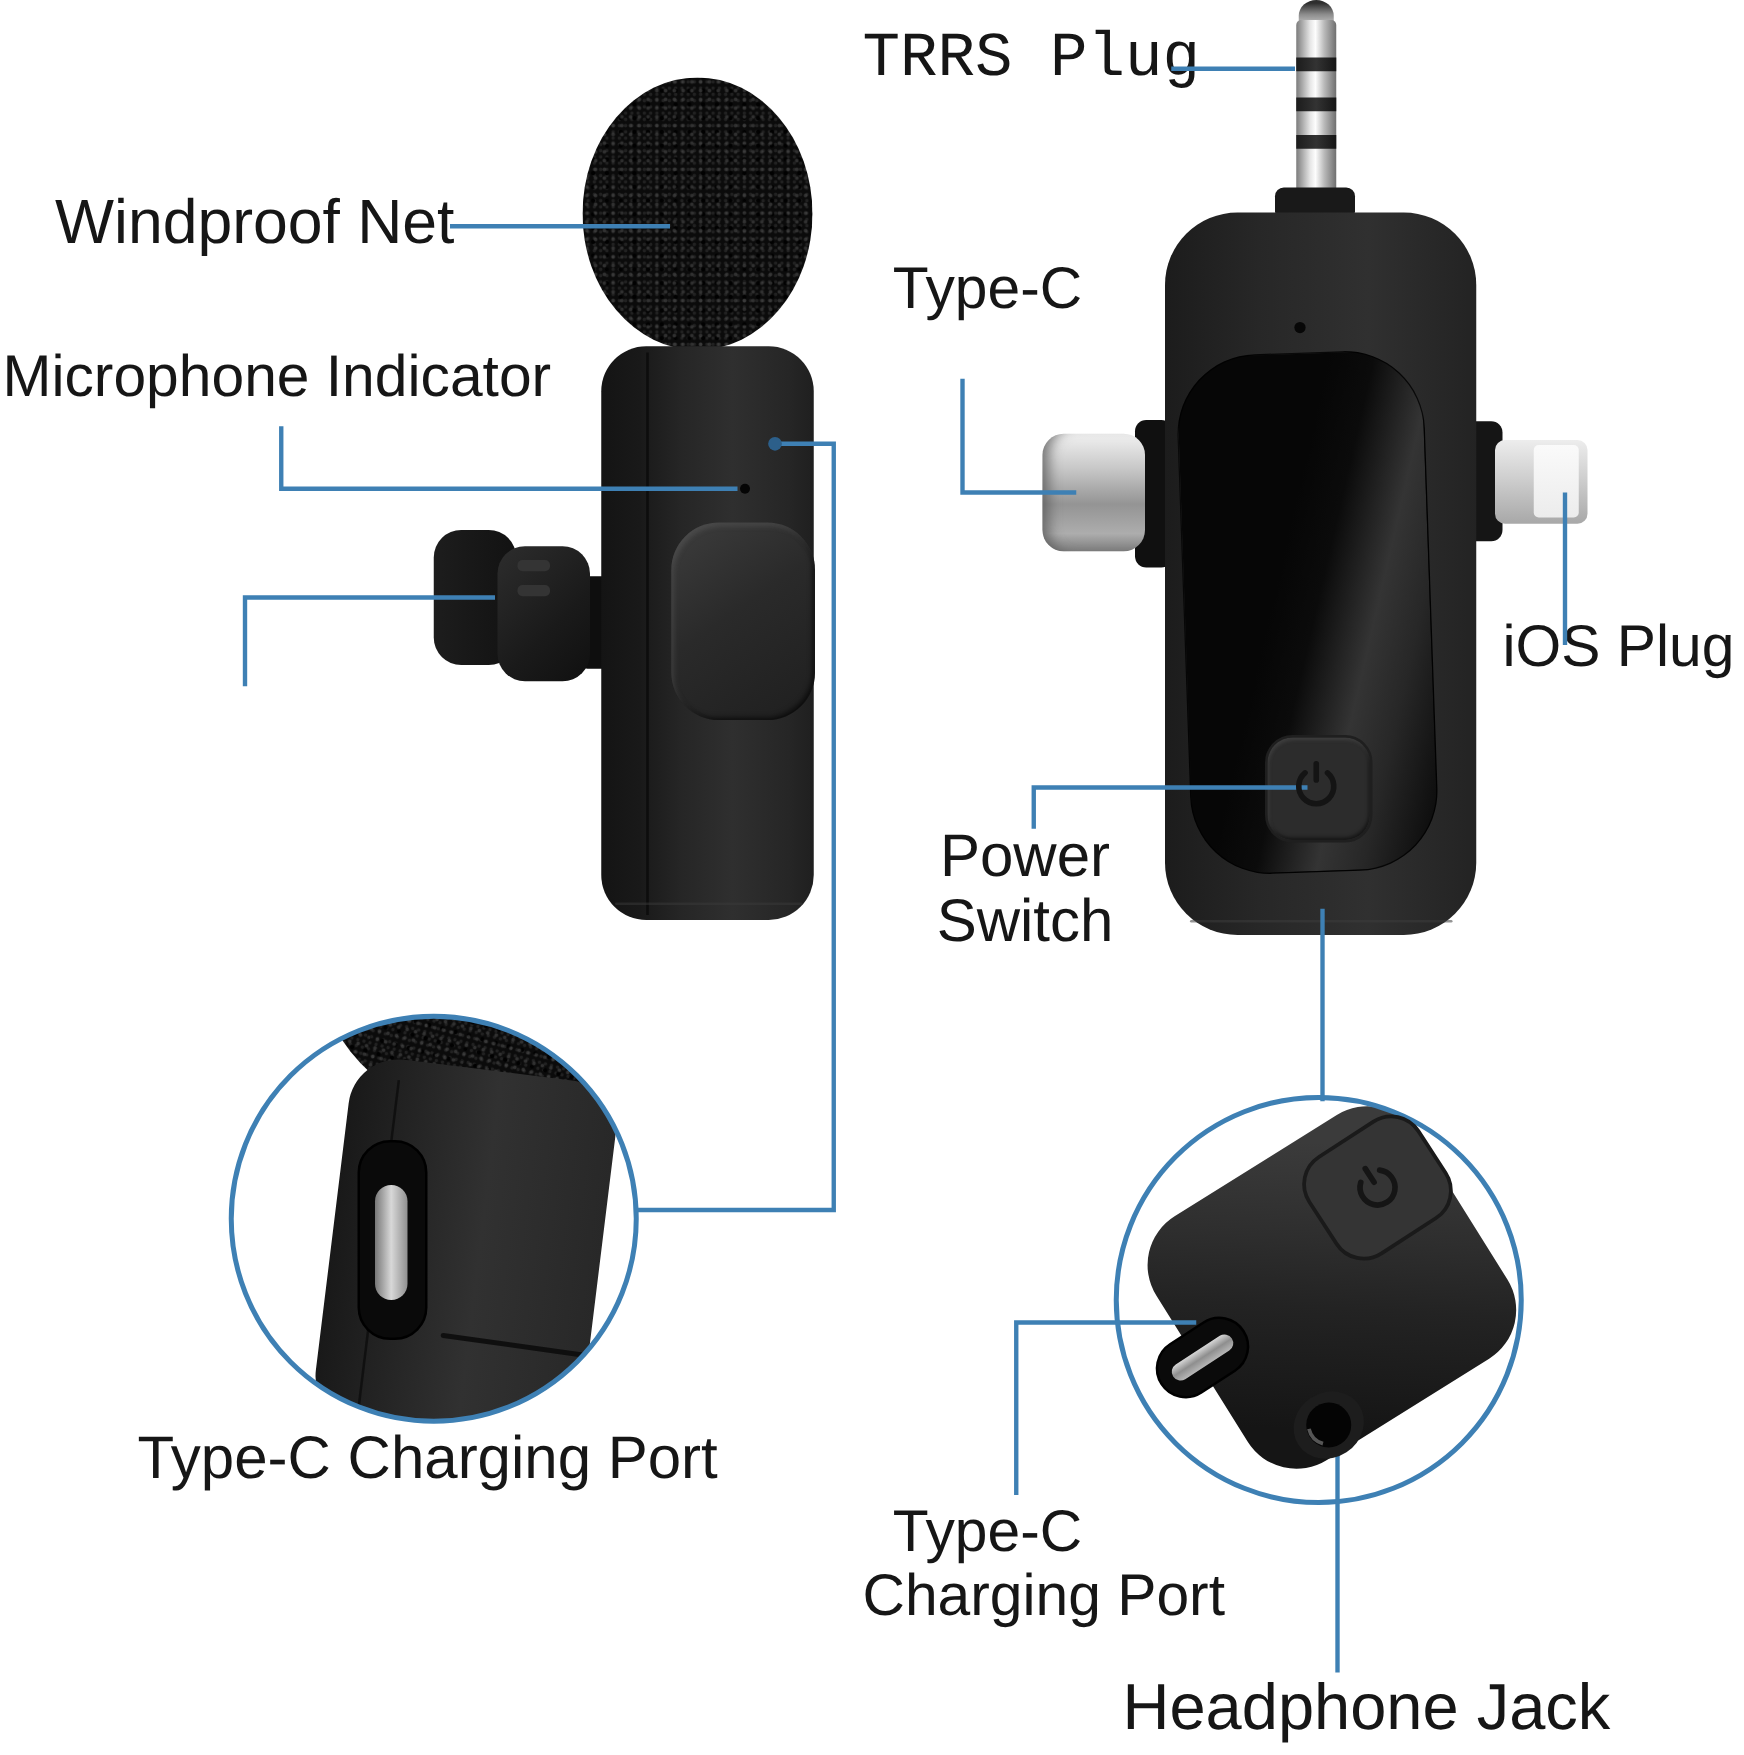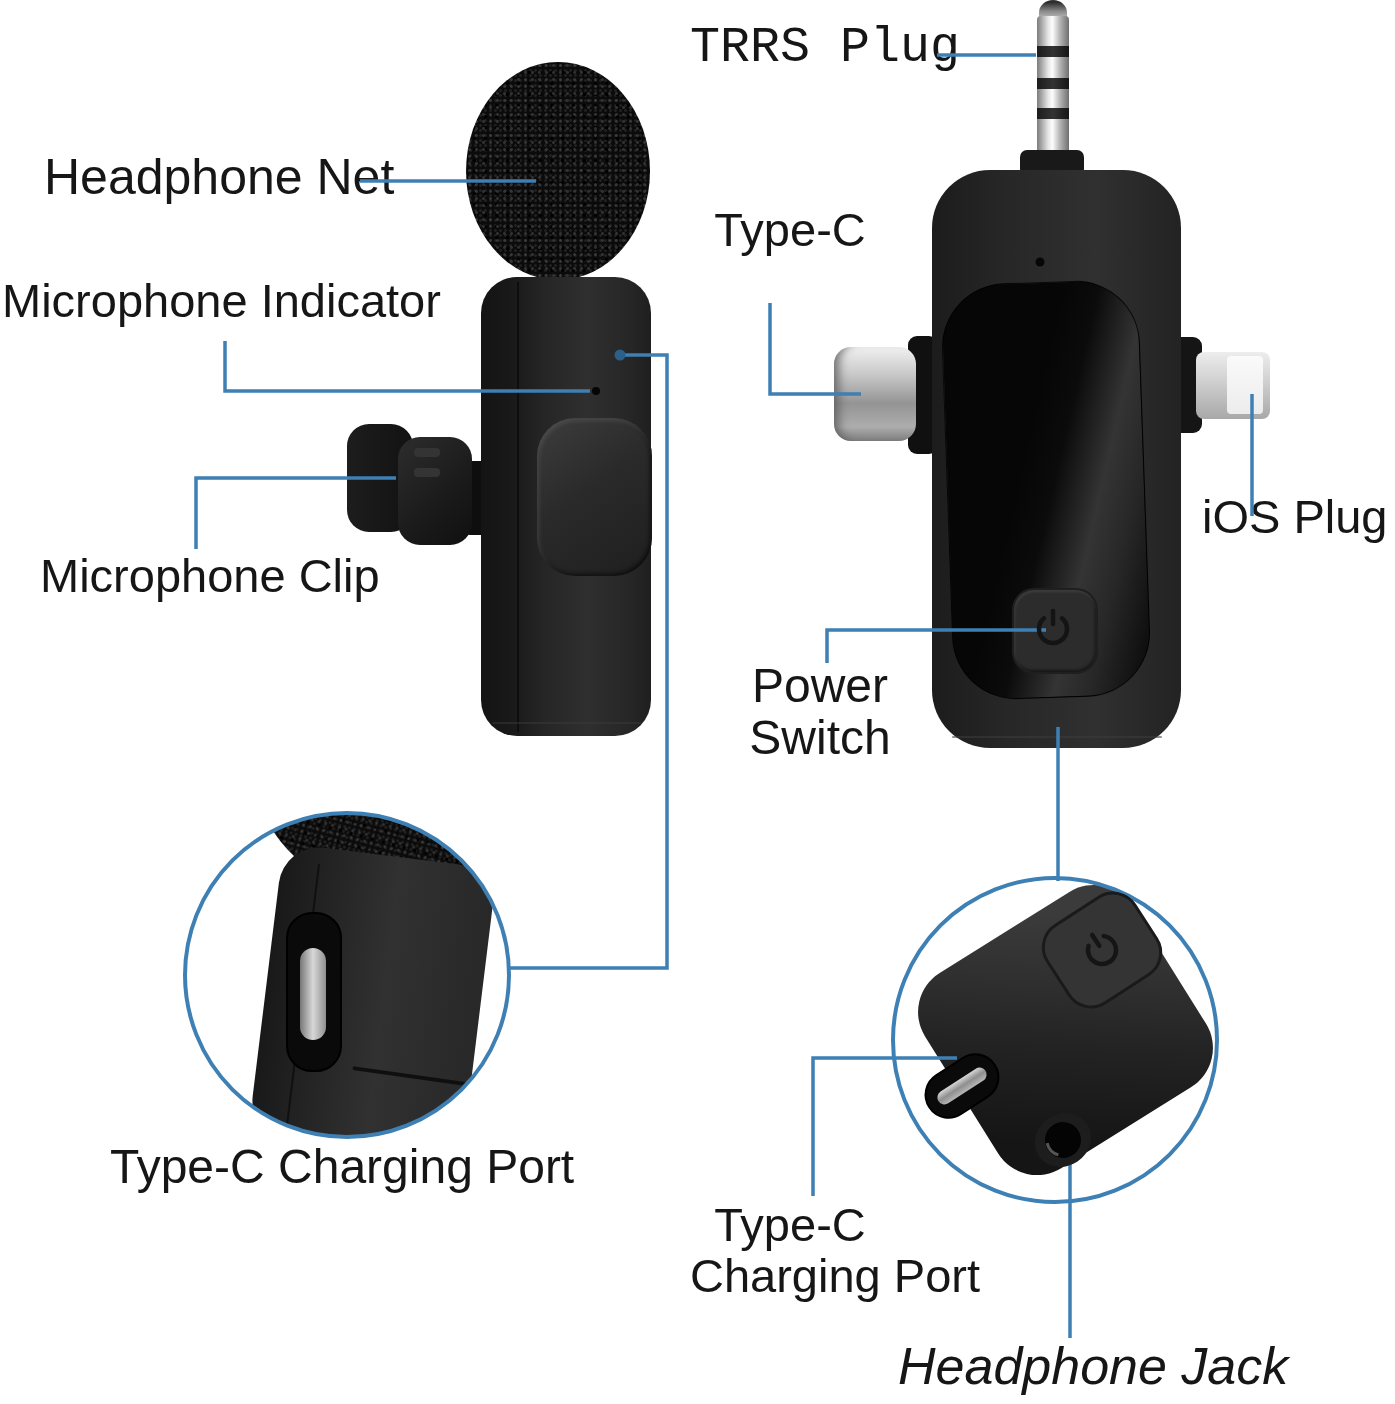--- a/index.html
+++ b/index.html
@@ -112,38 +112,37 @@
     <div class="abs" id="c1-slab-seam"></div>
     <div class="abs" id="c1-port"></div>
     <div class="abs" id="c1-tongue"></div>
     <div class="abs" id="c1-groove"></div>
   </div>
   <div class="ring" style="left:183px;top:811px;"></div>
 
   <div class="abs" id="cube"></div>
   <div class="ring" style="left:891px;top:876px;"></div>
 
-  <div class="lbl f50" style="left:44px;top:150px;">Headphone Net</div>
+  <div class="lbl f50" style="left:44px;top:150px;">Windproof Net</div>
   <div class="lbl f47" style="left:2px;top:276px;">Microphone Indicator</div>
-  <div class="lbl f47" style="left:40px;top:551px;">Microphone Clip</div>
   <div class="lbl f50" style="left:690px;top:21px;font-family:Liberation Mono, monospace;">TRRS Plug</div>
   <div class="lbl f47 ctr" style="left:690px;top:205px;width:200px;">
     <div>Type-C</div>
   </div>
   <div class="lbl f47" style="left:1202px;top:492px;">iOS Plug</div>
   <div class="lbl f48" style="left:110px;top:1141px;">Type-C Charging Port</div>
   <div class="lbl f48 ctr" style="left:740px;top:660px;width:160px;">
     <div>Power</div>
     <div>Switch</div>
   </div>
   <div class="lbl f47 ctr" style="left:690px;top:1200px;width:200px;">
     <div>Type-C</div>
     <div>Charging Port</div>
   </div>
-  <div class="lbl f52" style="left:898px;top:1338px;font-style:italic;">Headphone Jack</div>
+  <div class="lbl f52" style="left:898px;top:1338px;">Headphone Jack</div>
 
   <svg id="svg-overlay" width="1395" height="1404" viewBox="0 0 1395 1404">
     <defs>
       <linearGradient id="met" x1="0" y1="0" x2="0" y2="1">
         <stop offset="0" stop-color="#e8e8e8"></stop>
           <stop offset=".5" stop-color="#9a9a9a"></stop>
           <stop offset="1" stop-color="#c6c6c6"></stop>
       </linearGradient>
     </defs>
 

